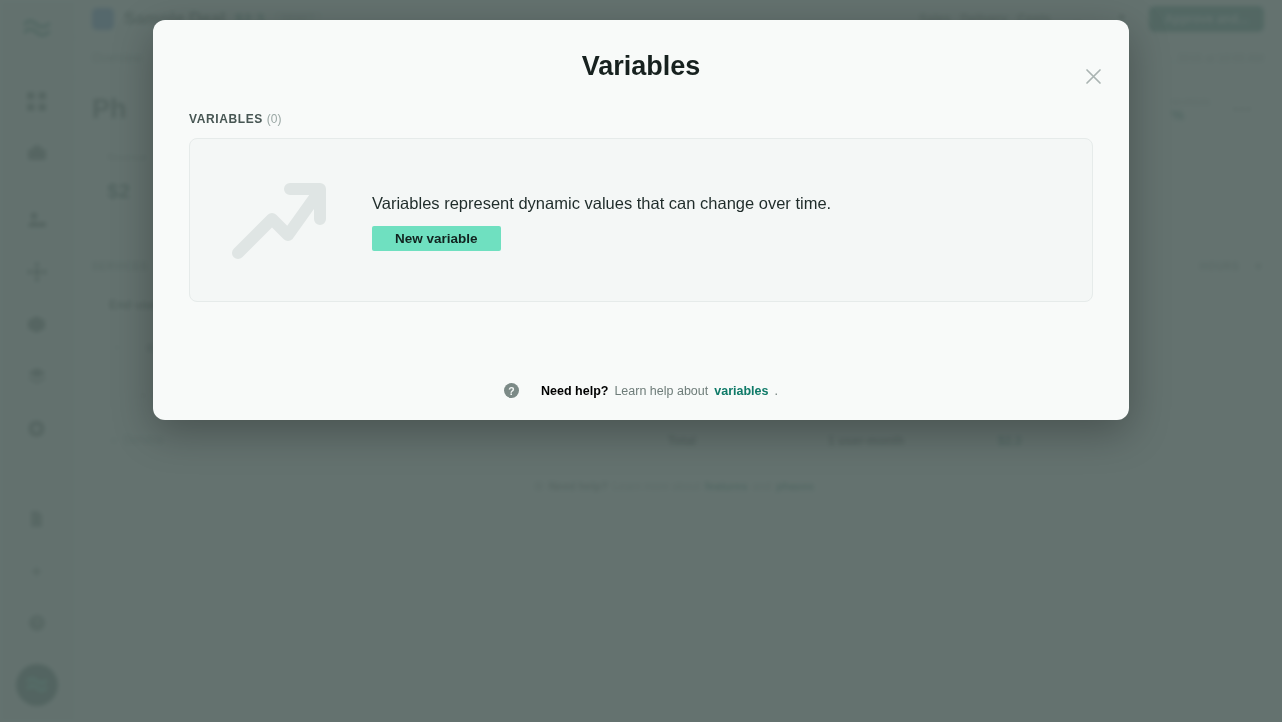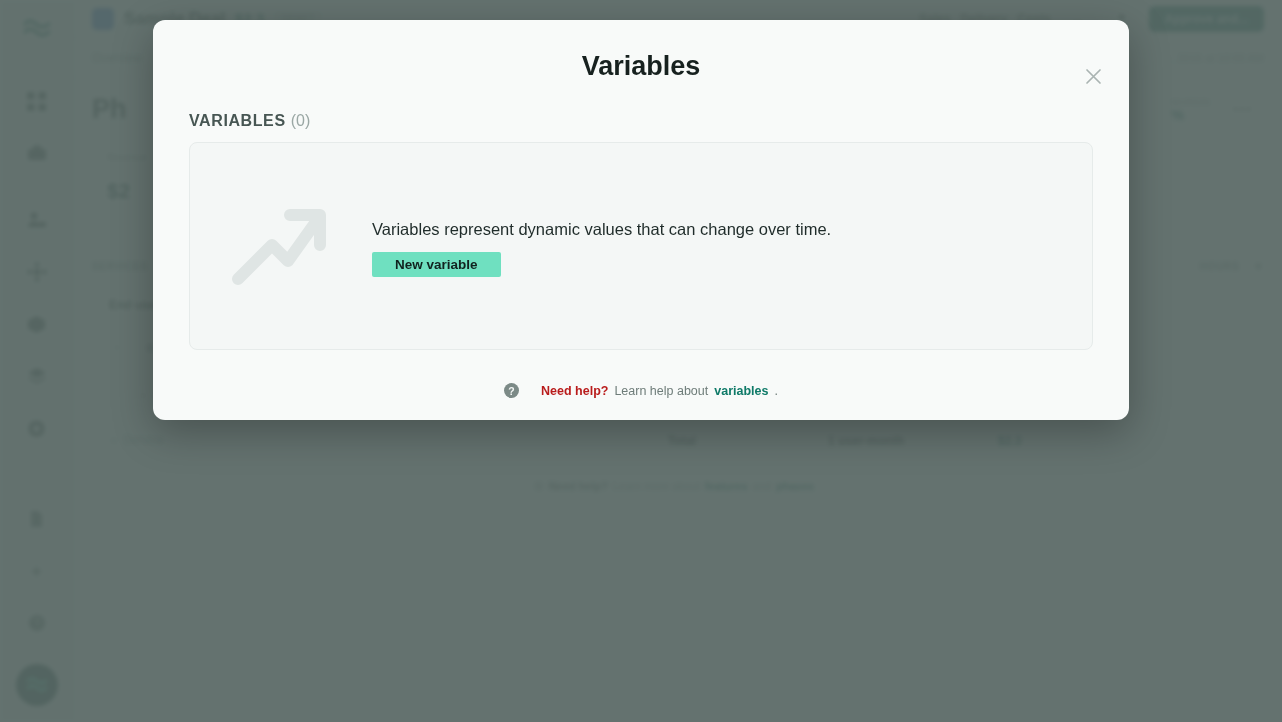--- a/index.html
+++ b/index.html
@@ -148,46 +148,46 @@
     display: flex; align-items: center; justify-content: center;
   }
   .modal-title { font-size: 27px; font-weight: bold; color: #17211f; }
   .modal-close {
     position: absolute; right: 22px; top: 42px;
     width: 28px; height: 28px; border: none; background: transparent;
     cursor: pointer; display: flex; align-items: center; justify-content: center;
   }
   .modal-body { padding: 0 36px; }
   .section-label {
-    font-size: 16px; font-weight: bold; letter-spacing: .6px;
+    font-size: 12px; font-weight: bold; letter-spacing: .6px;
     color: #475653; margin-bottom: 12px;
   }
   .section-label .count { color: #9aa7a4; font-weight: normal; letter-spacing: 0; }
   .empty-card {
     border: 1px solid #e6ebea; border-radius: 8px; background: #f4f7f6;
-    height: 208px; display: flex; align-items: center;
+    height: 164px; display: flex; align-items: center;
     padding: 0 26px; gap: 28px;
   }
   .empty-art { flex: 0 0 128px; display: flex; align-items: center; justify-content: center; }
   .empty-copy { flex: 1 1 auto; padding-top: 4px; }
   .empty-h {
     font-size: 16.5px; color: #1f2c2a; margin-bottom: 13px;
   }
   .empty-p { font-size: 13.5px; color: #5d6b68; margin-bottom: 22px; }
   .btn-primary {
     background: #6fe0c0; border: none; border-radius: 2px;
     padding: 5px 23px; font-size: 13.5px; font-weight: bold;
     color: #11231f; cursor: pointer;
     font-family: "Liberation Sans", sans-serif;
   }
   .modal-foot {
     margin-top: auto; display: flex; align-items: center; justify-content: center;
     gap: 6px; font-size: 12.5px; color: #6e7c79; padding-bottom: 22px;
   }
-  .modal-foot b { color: #b91c1c; margin-left: 16px; }
+  .modal-foot b { color: #000000; margin-left: 16px; }
   .modal-foot .lnk { color: #0f7a68; font-weight: bold; text-decoration: none; cursor: pointer; }
   .qmark {
     width: 15px; height: 15px; border-radius: 50%; background: #7c8a87;
     color: #f3f6f5; font-size: 10.5px; font-weight: bold;
     display: inline-flex; align-items: center; justify-content: center;
   }
 </style>
 </head>
 <body>
 

